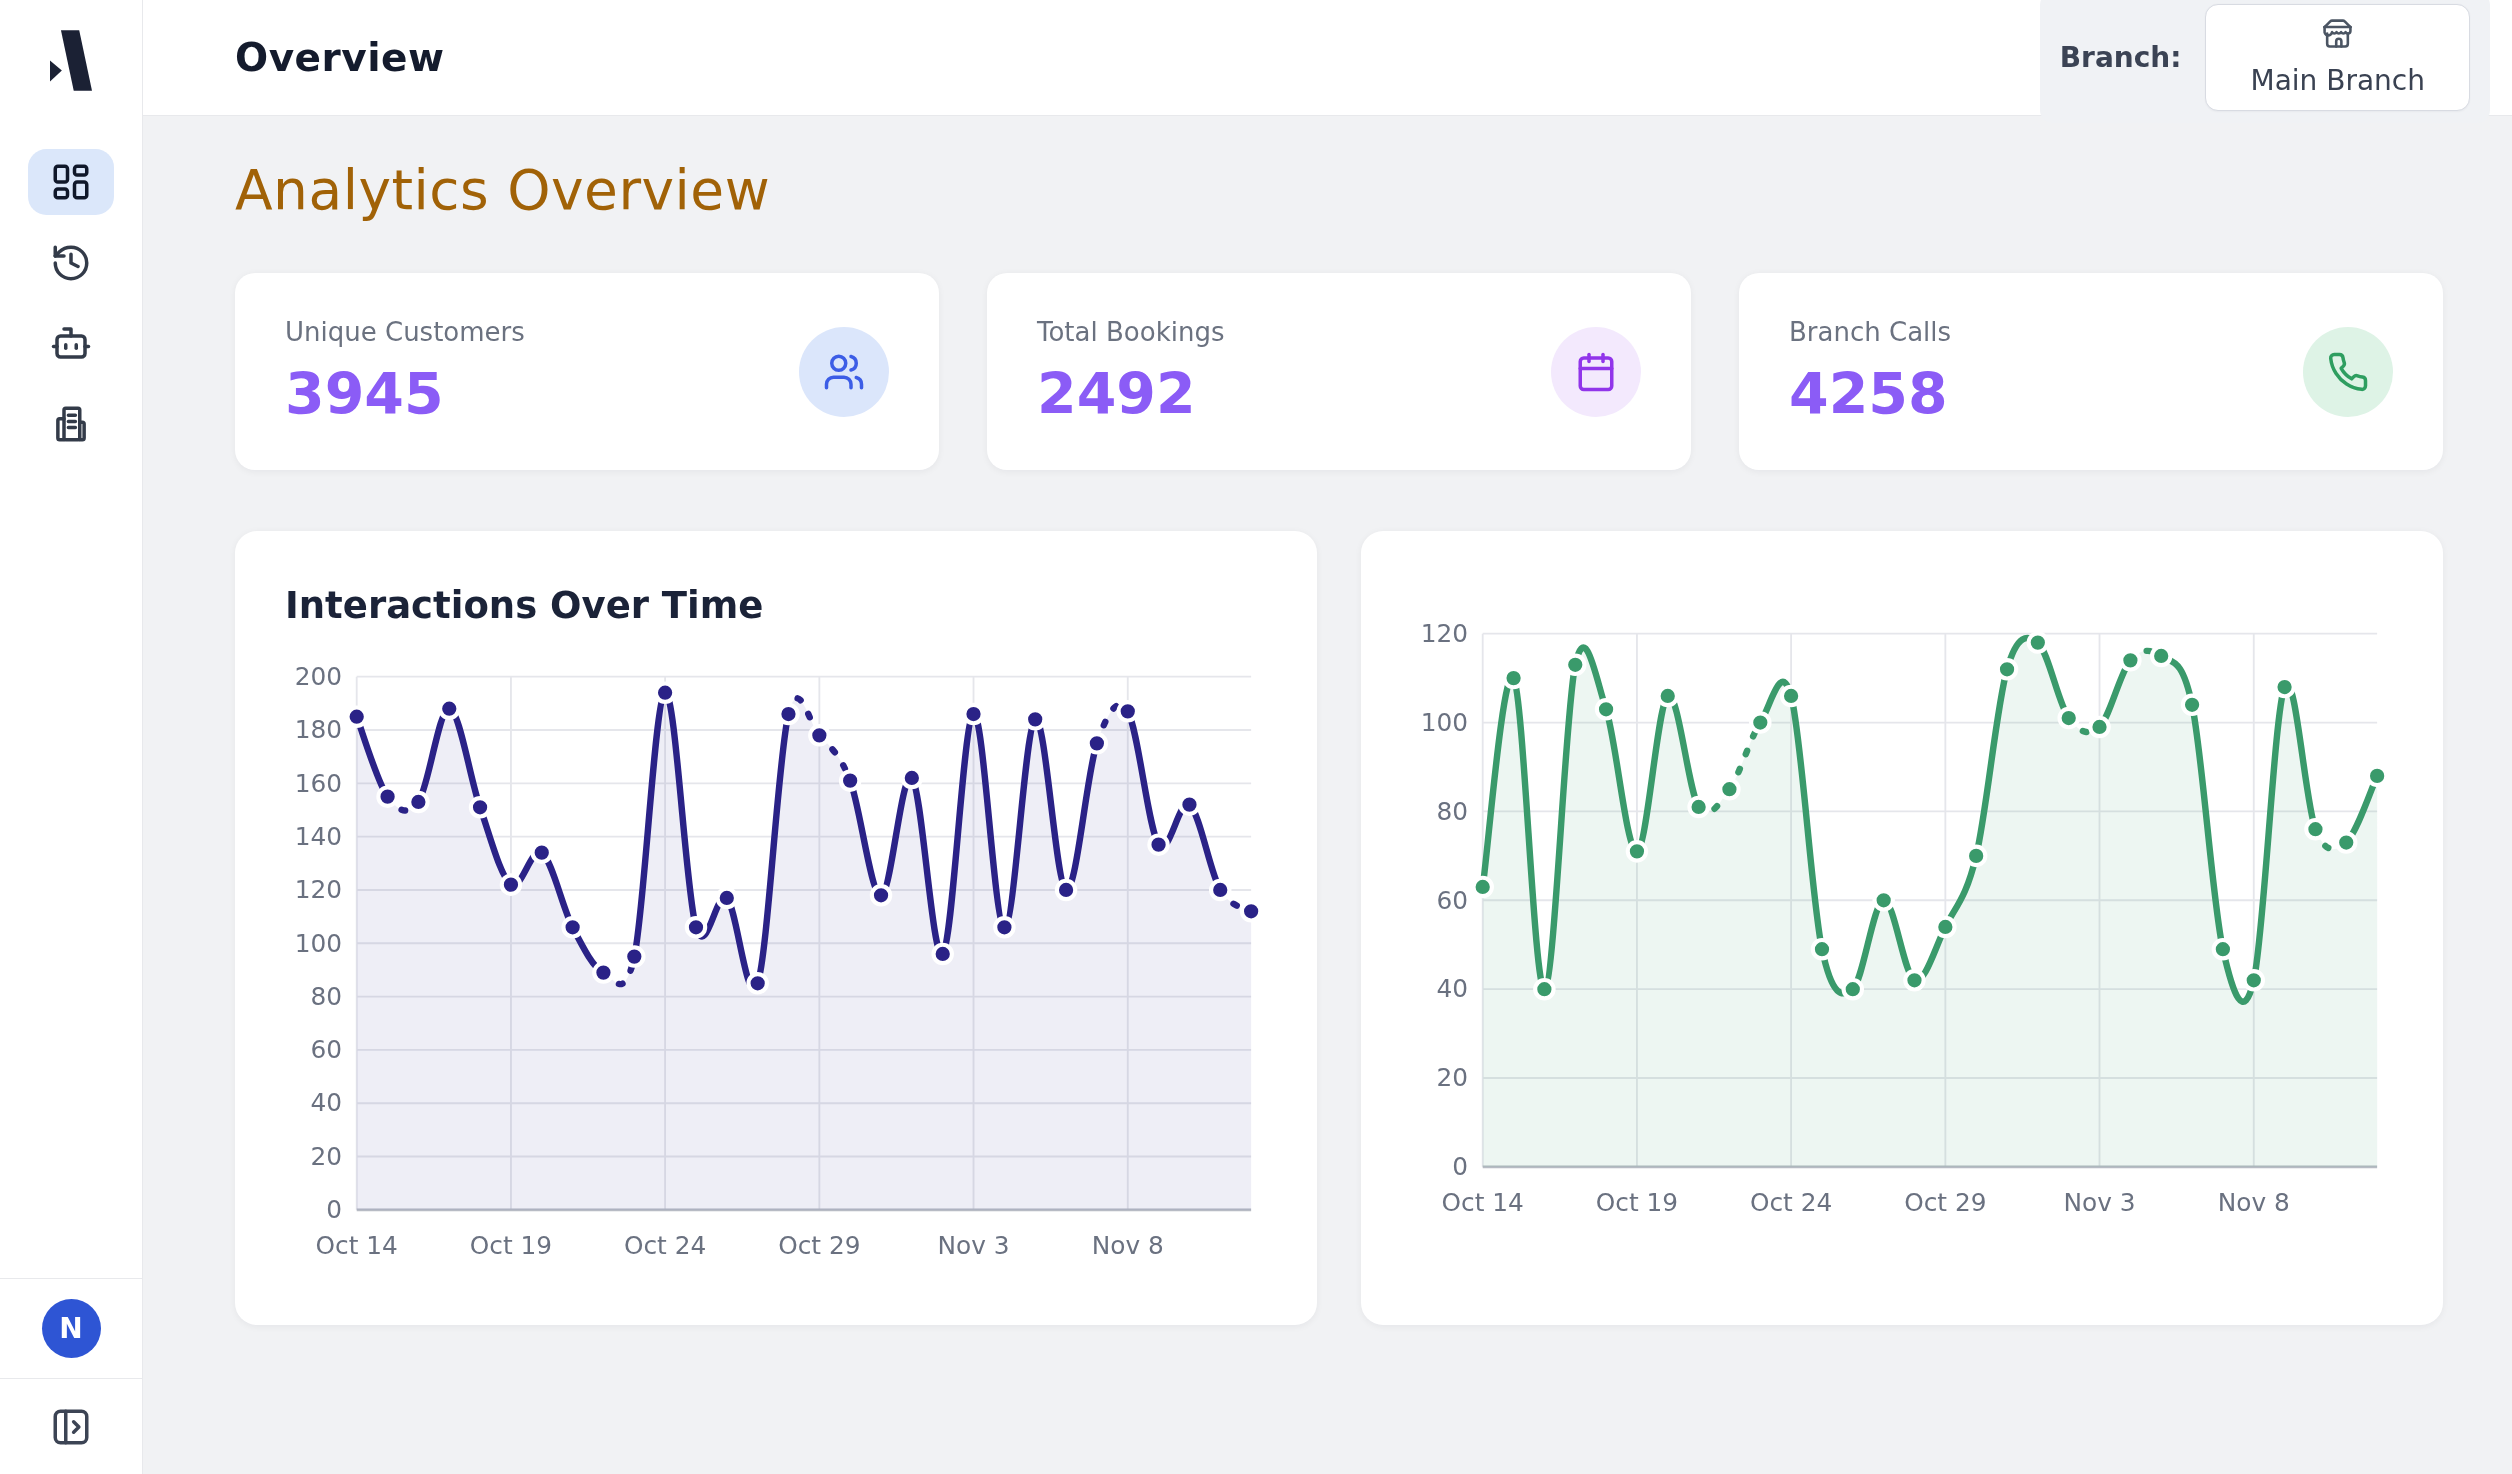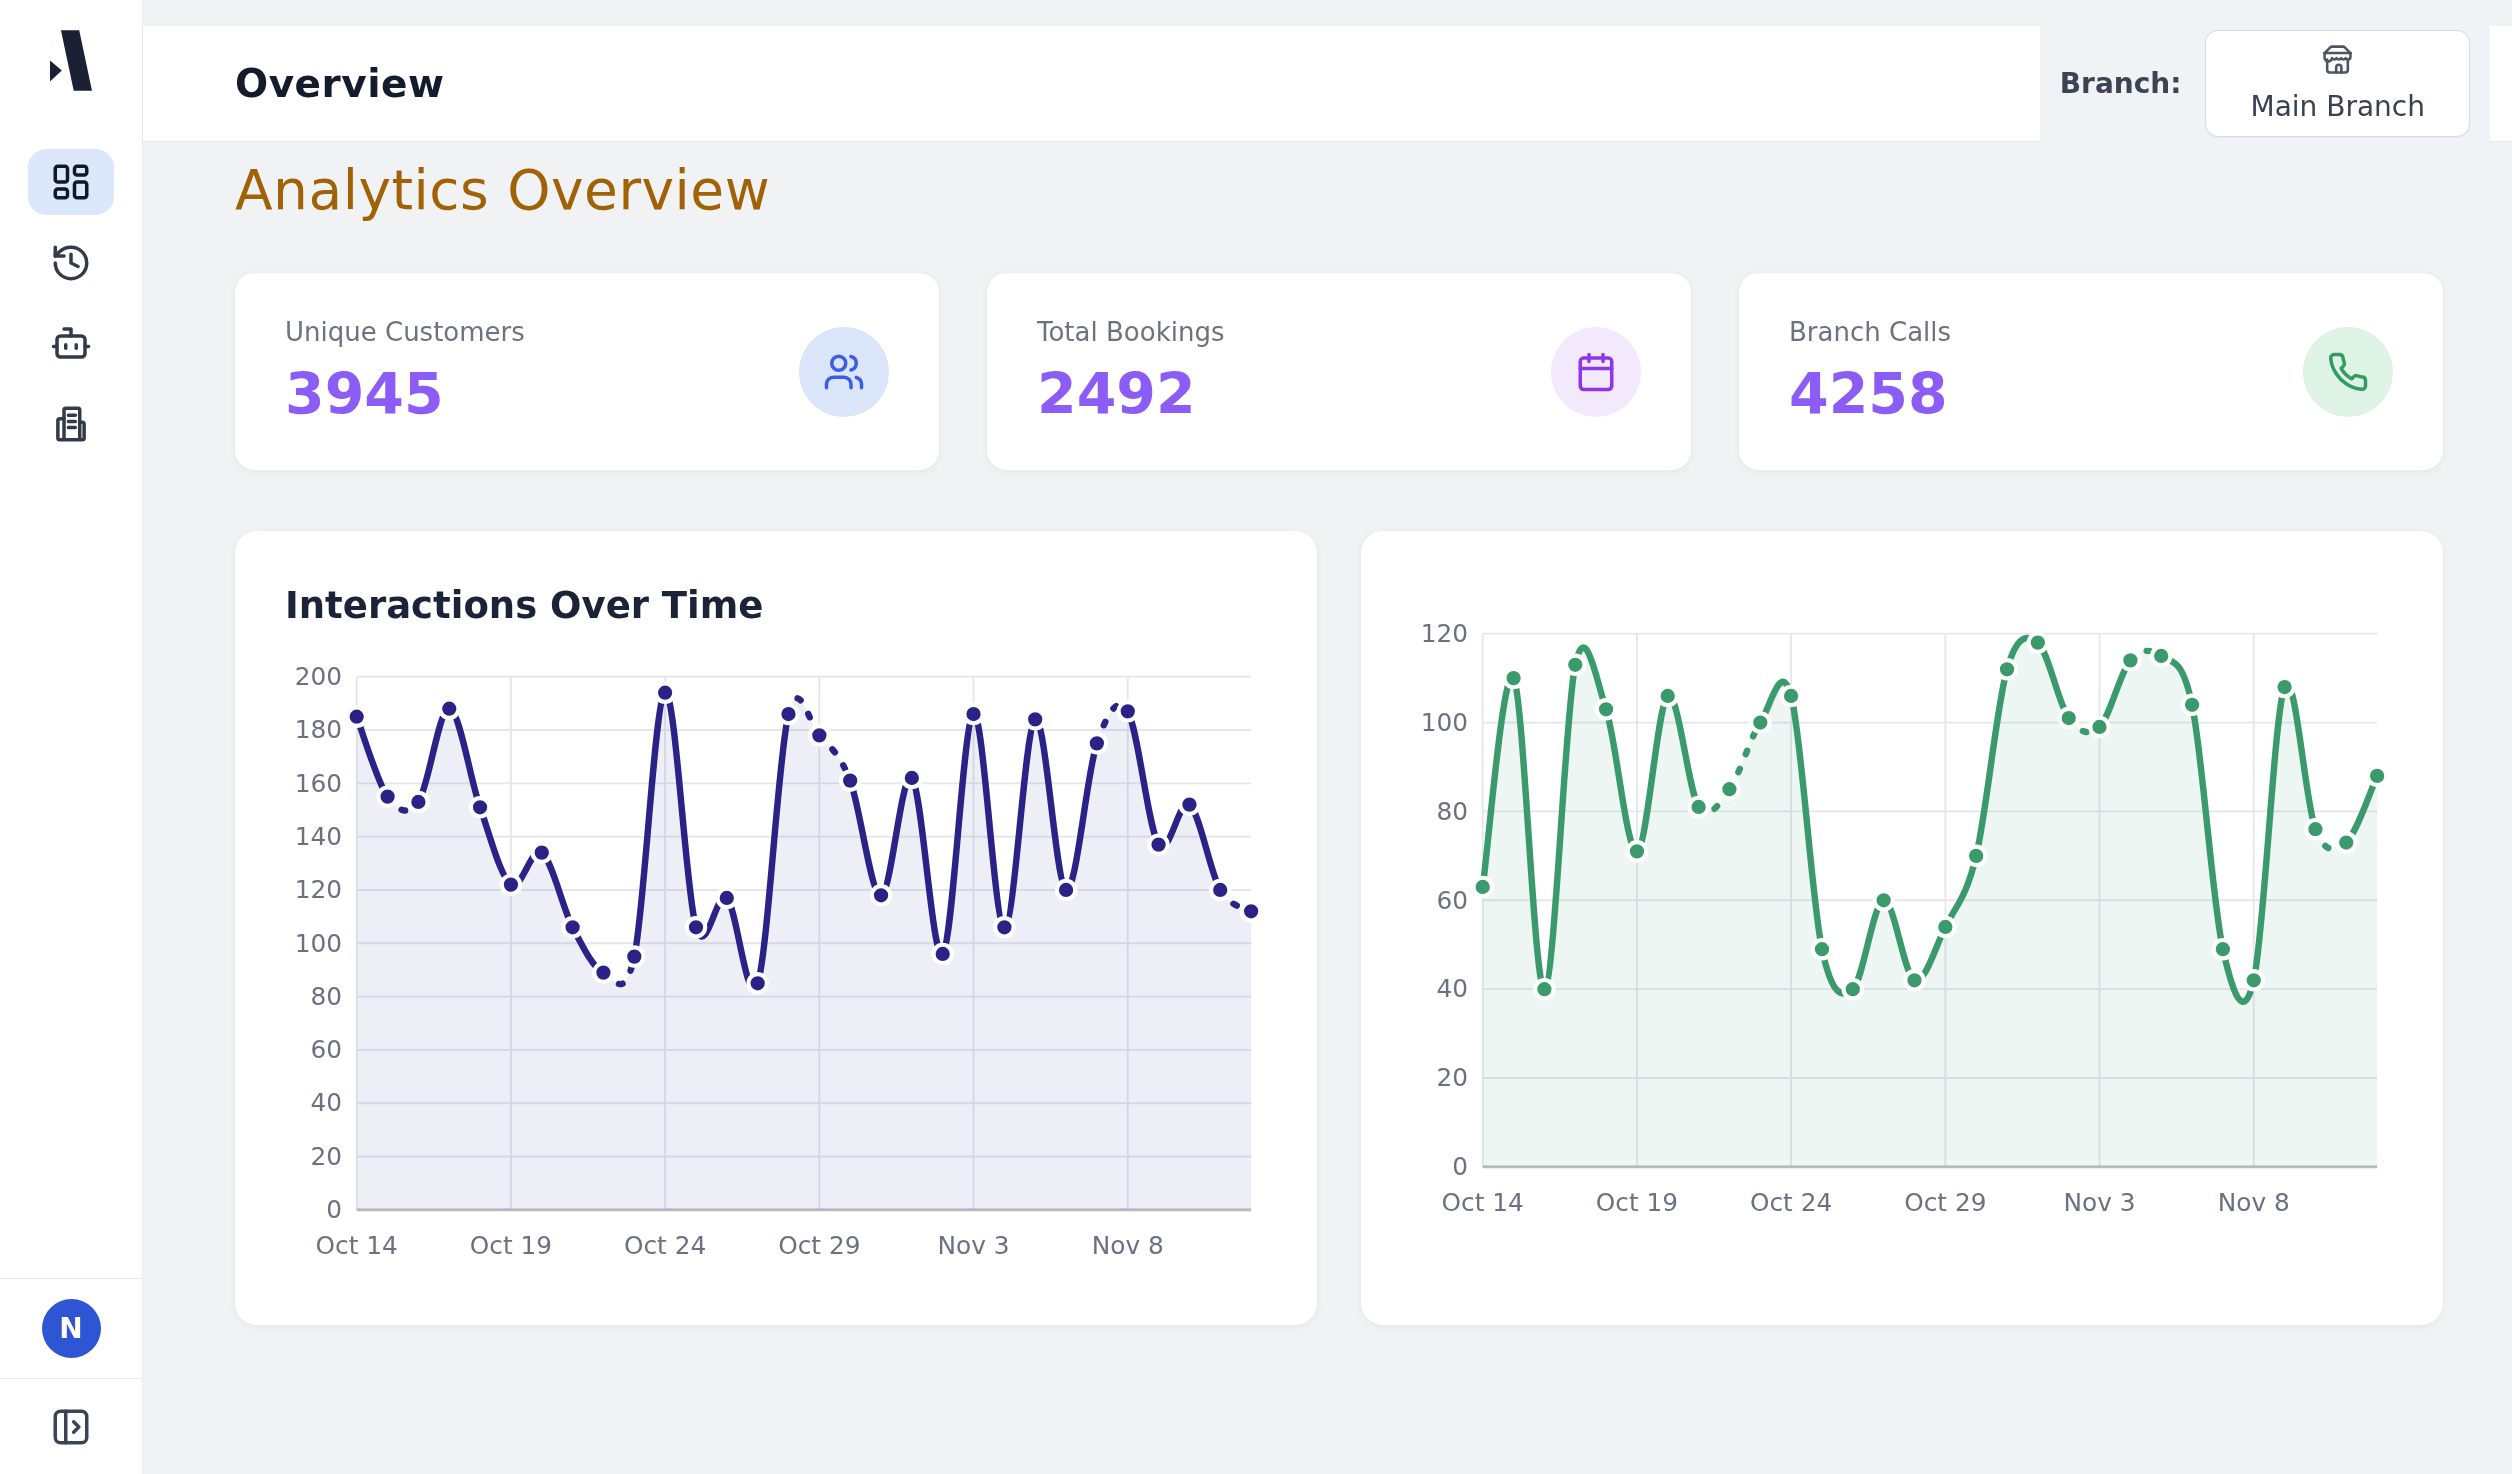--- a/index.html
+++ b/index.html
@@ -20,21 +20,21 @@
   .avatar-sec{height:100px;}
   .expand-sec{height:97px;}
   .avatar{width:59px;height:59px;border-radius:50%;background:#2e55d4;color:#fff;font-size:28px;font-weight:700;
           display:flex;align-items:center;justify-content:center;cursor:pointer;}
   .expand-btn{background:none;border:none;padding:0;color:#3c4454;cursor:pointer;display:flex;}
   .expand-btn svg{width:42px;height:42px;}
 
   
   .header{position:absolute;left:143px;top:0;right:0;height:116px;background:#fff;
           border-bottom:1.8px solid #e8e9ec;display:flex;align-items:center;justify-content:space-between;
-          padding:0 22px 0 92px;box-sizing:border-box;margin-top:26px;}
+          padding:0 22px 0 92px;box-sizing:border-box;}
   .header h1{margin:0;font-size:39px;font-weight:700;color:#141b2d;letter-spacing:0.5px;}
   .branch-wrap{background:#f0f2f5;border-radius:13px;padding:12px 20px;display:flex;align-items:center;gap:24px;}
   .branch-label{font-size:28px;font-weight:600;color:#3b4354;}
   .branch-btn{display:flex;align-items:center;gap:14.7px;background:#fff;border:1.8px solid #d8dbe2;border-radius:13px;
               padding:13px 44px;font-size:28px;font-weight:500;color:#3a4252;cursor:pointer;
               font-family:inherit;box-shadow:0 0.9px 1.8px rgba(20,24,40,.04);flex-direction:column;}
   .branch-btn svg{width:31px;height:31px;color:#4b5563;}
 
   
   .main{position:absolute;left:143px;top:116px;right:0;bottom:0;padding:0 69px 0 92px;box-sizing:border-box;}

